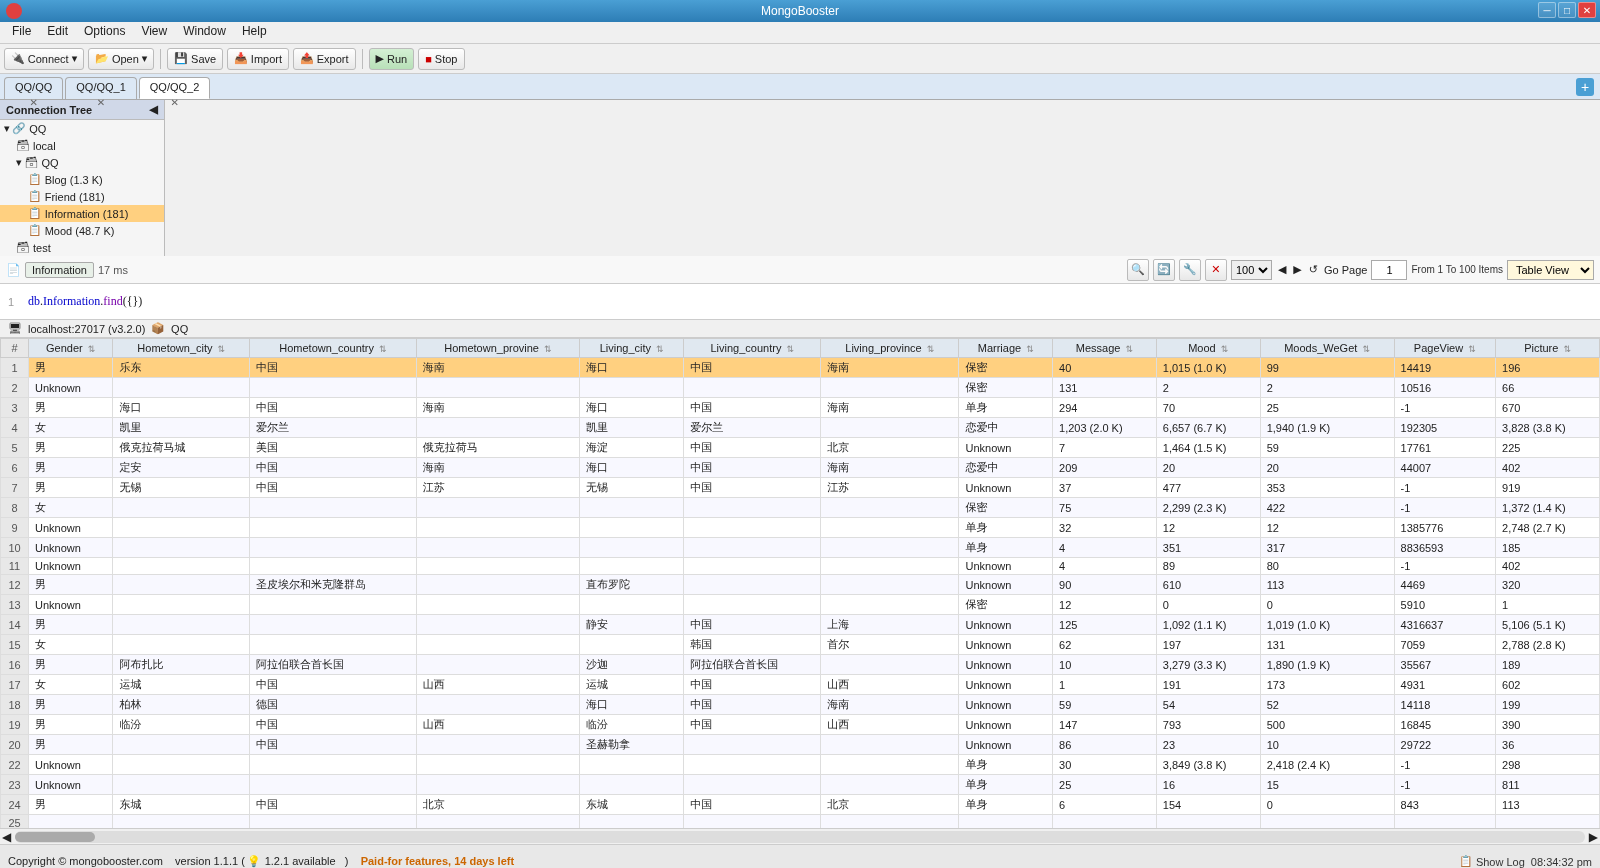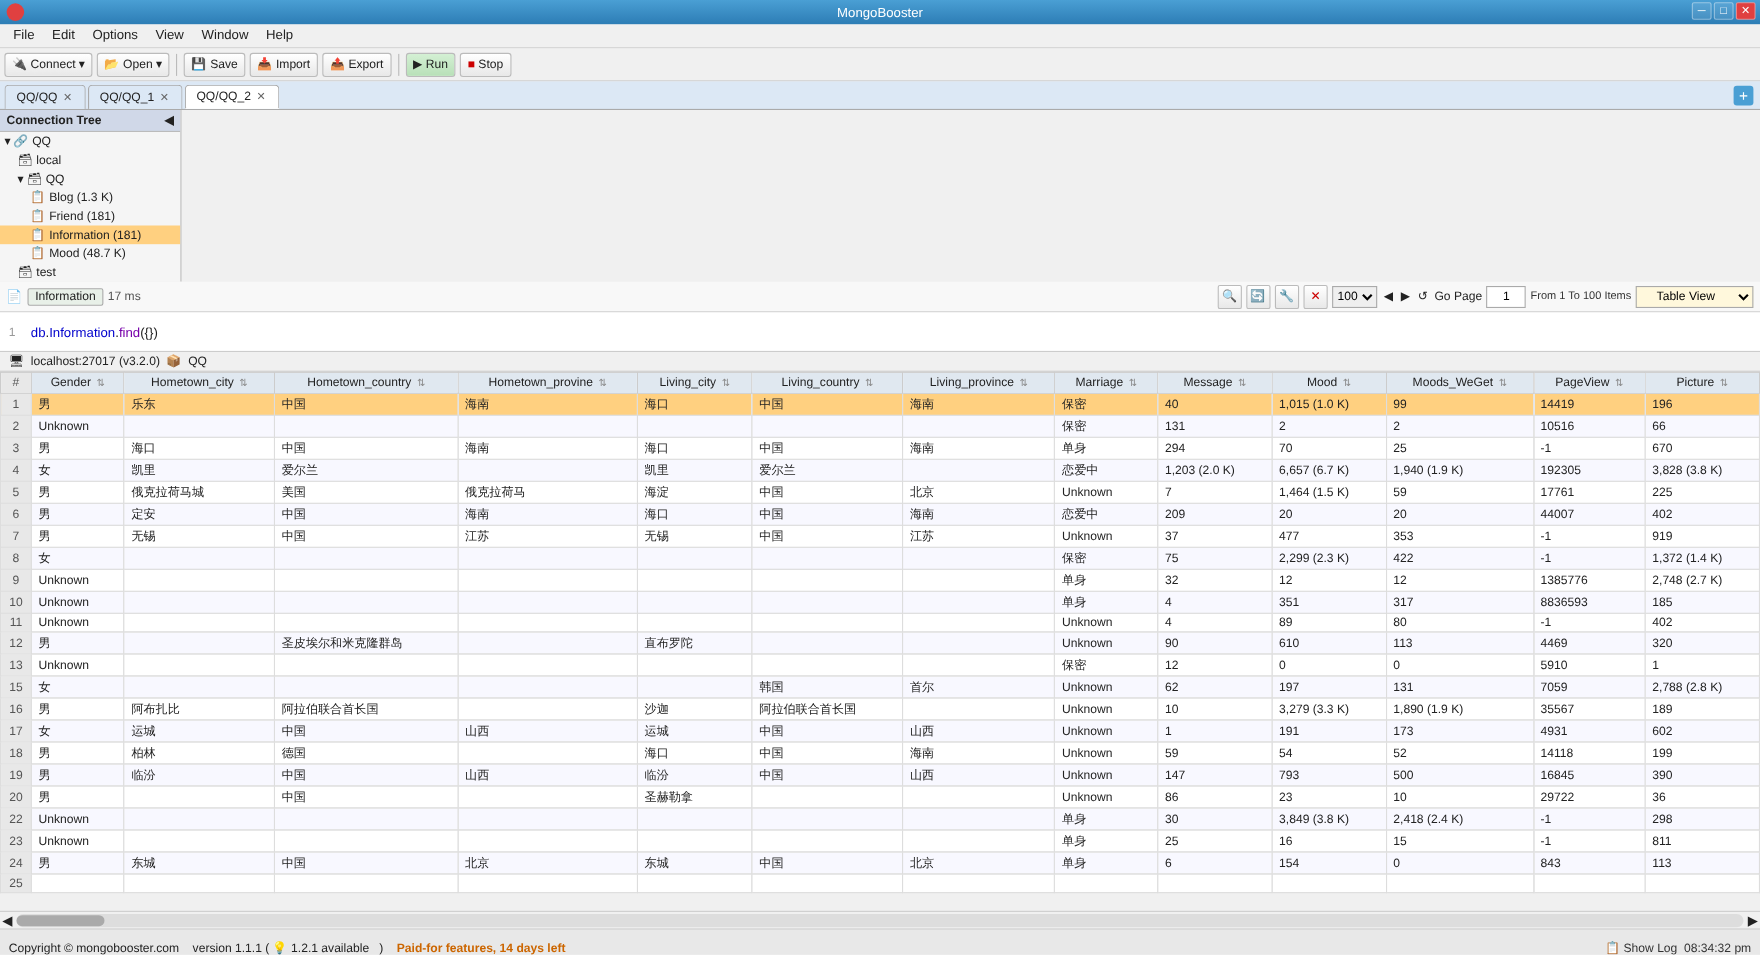--- a/index.html
+++ b/index.html
@@ -15,21 +15,21 @@
     #menubar { background: #f0f0f0; height: 22px; display: flex; align-items: flex-start; padding: 0 4px; border-bottom: 1px solid #ccc; }
     .menu-item { padding: 2px 8px; cursor: pointer; font-size: 12px; }
 
     
     #toolbar { background: #f0f0f0; height: 30px; display: flex; align-items: center; padding: 2px 4px; gap: 4px; border-bottom: 1px solid #ccc; }
     .toolbar-btn { display: flex; align-items: center; gap: 3px; padding: 2px 6px; border: 1px solid #bbb; border-radius: 3px; background: linear-gradient(to bottom, #fff, #e8e8e8); cursor: pointer; font-size: 11px; height: 22px; }
     .toolbar-sep { width: 1px; height: 20px; background: #bbb; margin: 0 2px; }
 
     
     #tabs { background: #dce8f5; height: 26px; display: flex; align-items: flex-end; padding: 0 4px; border-bottom: 1px solid #aaa; position: relative; }
-    .tab { display: flex; align-items: center; gap: 4px; padding: 3px 10px; border: 1px solid #aaa; border-bottom: none; border-radius: 4px 4px 0 0; background: #dce8f5; cursor: pointer; font-size: 11px; margin-right: 2px; height: 22px; }
+    .tab { display: flex; align-items: center; gap: 4px; padding: 3px 10px; border: 1px solid #aaa; border-bottom: none; border-radius: 4px 4px 0 0; background: #dce8f5; cursor: pointer; font-size: 11px; margin-right: 2px; height: 22px; flex-direction: column; }
     .tab.active { background: #fff; border-bottom: 1px solid #fff; z-index: 1; }
     .tab-close { font-size: 10px; color: #666; cursor: pointer; padding: 0 1px; }
     .tab-add { position: absolute; right: 6px; top: 4px; width: 18px; height: 18px; background: #4a9fd4; color: white; border-radius: 3px; display: flex; align-items: center; justify-content: center; cursor: pointer; font-size: 14px; }
 
     
     #main { display: flex; height: calc(868px - 22px - 22px - 30px - 26px - 24px); flex-direction: column; }
     
     
     #sidebar { width: 165px; border-right: 1px solid #bbb; background: #f5f5f5; overflow: auto; }
     #sidebar-header { background: #d0d8e8; padding: 3px 6px; display: flex; justify-content: space-between; align-items: center; font-weight: bold; font-size: 11px; border-bottom: 1px solid #bbb; }
@@ -44,26 +44,26 @@
     
     #query-toolbar { height: 28px; display: flex; align-items: center; padding: 2px 6px; gap: 4px; background: #f8f8f8; border-bottom: 1px solid #ccc; }
     .info-tag { background: #e8f0e8; border: 1px solid #aaa; padding: 1px 6px; font-size: 11px; border-radius: 2px; display: flex; align-items: center; gap: 3px; }
     .time-tag { color: #555; font-size: 11px; }
     .query-spacer { flex: 1; }
     .search-icon-btn { width: 22px; height: 22px; border: 1px solid #bbb; border-radius: 2px; background: linear-gradient(to bottom, #fff, #e8e8e8); display: flex; align-items: center; justify-content: center; cursor: pointer; font-size: 11px; }
     .page-controls { display: flex; align-items: center; gap: 3px; font-size: 11px; }
     .page-input { width: 36px; height: 20px; border: 1px solid #aaa; text-align: center; font-size: 11px; }
     .page-select { height: 20px; border: 1px solid #aaa; font-size: 11px; }
     .range-text { font-size: 10px; color: #333; }
-    .view-select { height: 20px; border: 1px solid #aaa; font-size: 11px; background: #fff8dc; padding: 0 14px; }
+    .view-select { height: 20px; border: 1px solid #aaa; font-size: 11px; background: #fff8dc; padding: 0 4px; }
 
     
     #query-editor { height: 36px; background: #fff; border-bottom: 1px solid #ccc; padding: 4px 8px; display: flex; align-items: center; gap: 4px; }
     .line-num { color: #999; font-size: 11px; min-width: 16px; }
-    .code-text { font-family: Liberation Sans, sans-serif; font-size: 12px; }
+    .code-text { font-family: Liberation Serif, serif; font-size: 12px; }
     .code-blue { color: #0000cc; }
     .code-dark { color: #222; }
     .code-purple { color: #7700aa; }
 
     
     #table-area { flex: 1; overflow: auto; }
     table { border-collapse: collapse; min-width: 100%; font-size: 11px; }
     thead tr { background: #e8e8e8; }
     th { border: 1px solid #ccc; padding: 3px 6px; font-size: 11px; font-weight: normal; white-space: nowrap; position: sticky; top: 0; background: #e0e8f0; cursor: pointer; user-select: none; }
     th .sort-icon { font-size: 9px; color: #888; margin-left: 2px; }
@@ -477,20 +477,36 @@
               <td></td>
               <td></td>
               <td>保密</td>
               <td>12</td>
               <td>0</td>
               <td>0</td>
               <td>5910</td>
               <td>1</td>
             </tr>
             <tr>
+              <td class="row-num">14</td>
+              <td>男</td>
+              <td></td>
+              <td></td>
+              <td></td>
+              <td>静安</td>
+              <td>中国</td>
+              <td>上海</td>
+              <td>Unknown</td>
+              <td>125</td>
+              <td>1,092 (1.1 K)</td>
+              <td>1,019 (1.0 K)</td>
+              <td>4316637</td>
+              <td>5,106 (5.1 K)</td>
+            </tr>
+            <tr>
               <td class="row-num">15</td>
               <td>女</td>
               <td></td>
               <td></td>
               <td></td>
               <td></td>
               <td>韩国</td>
               <td>首尔</td>
               <td>Unknown</td>
               <td>62</td>

